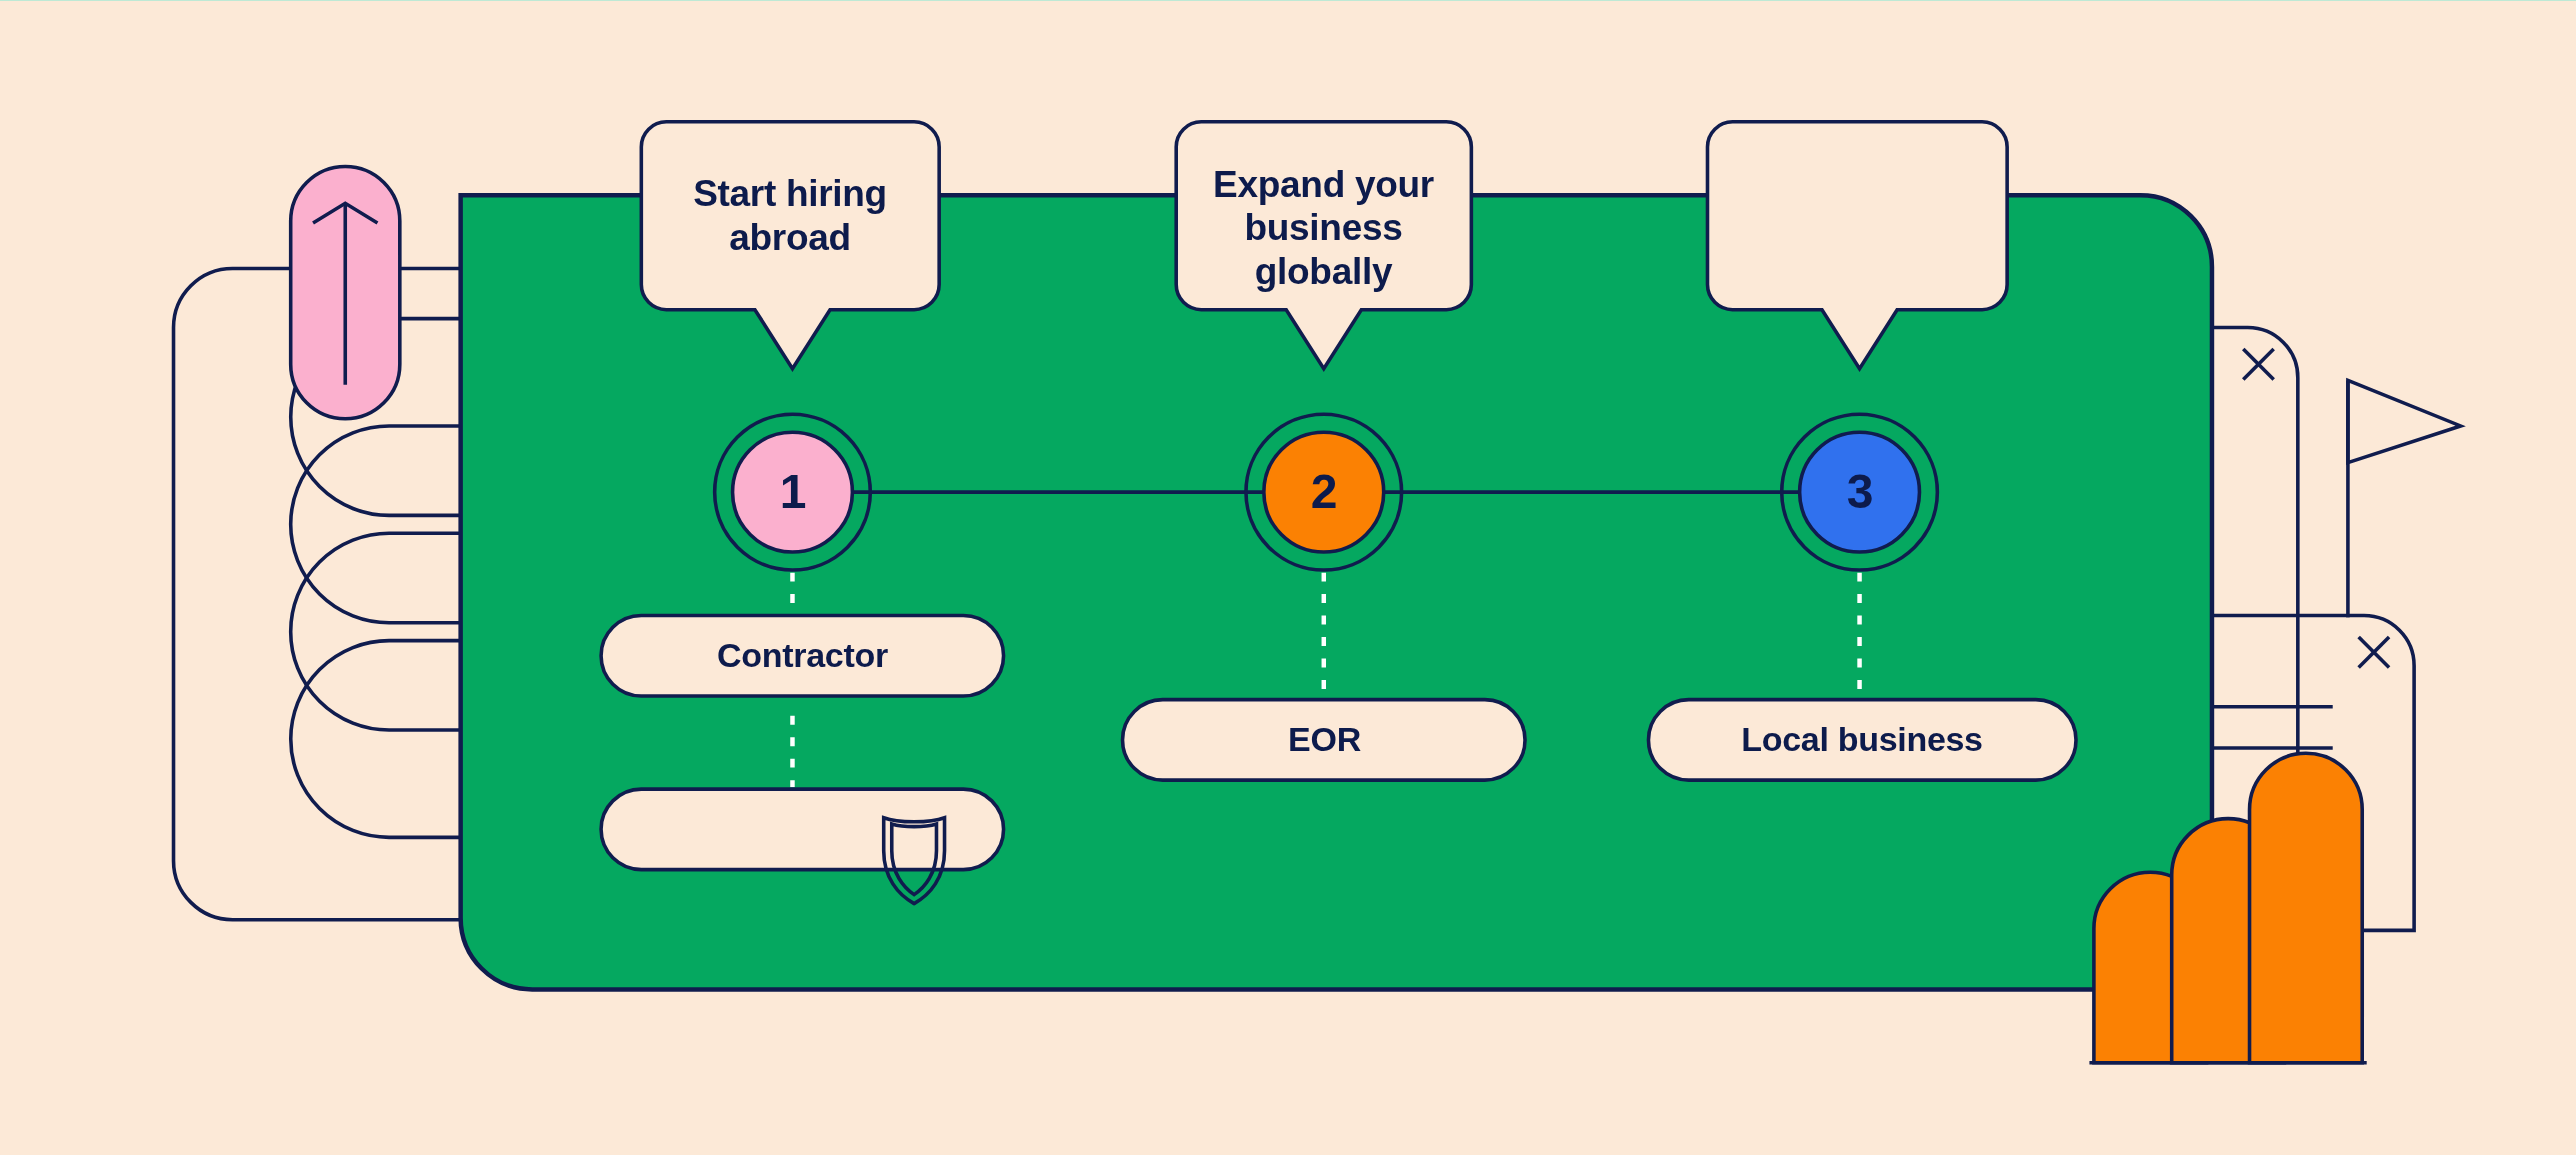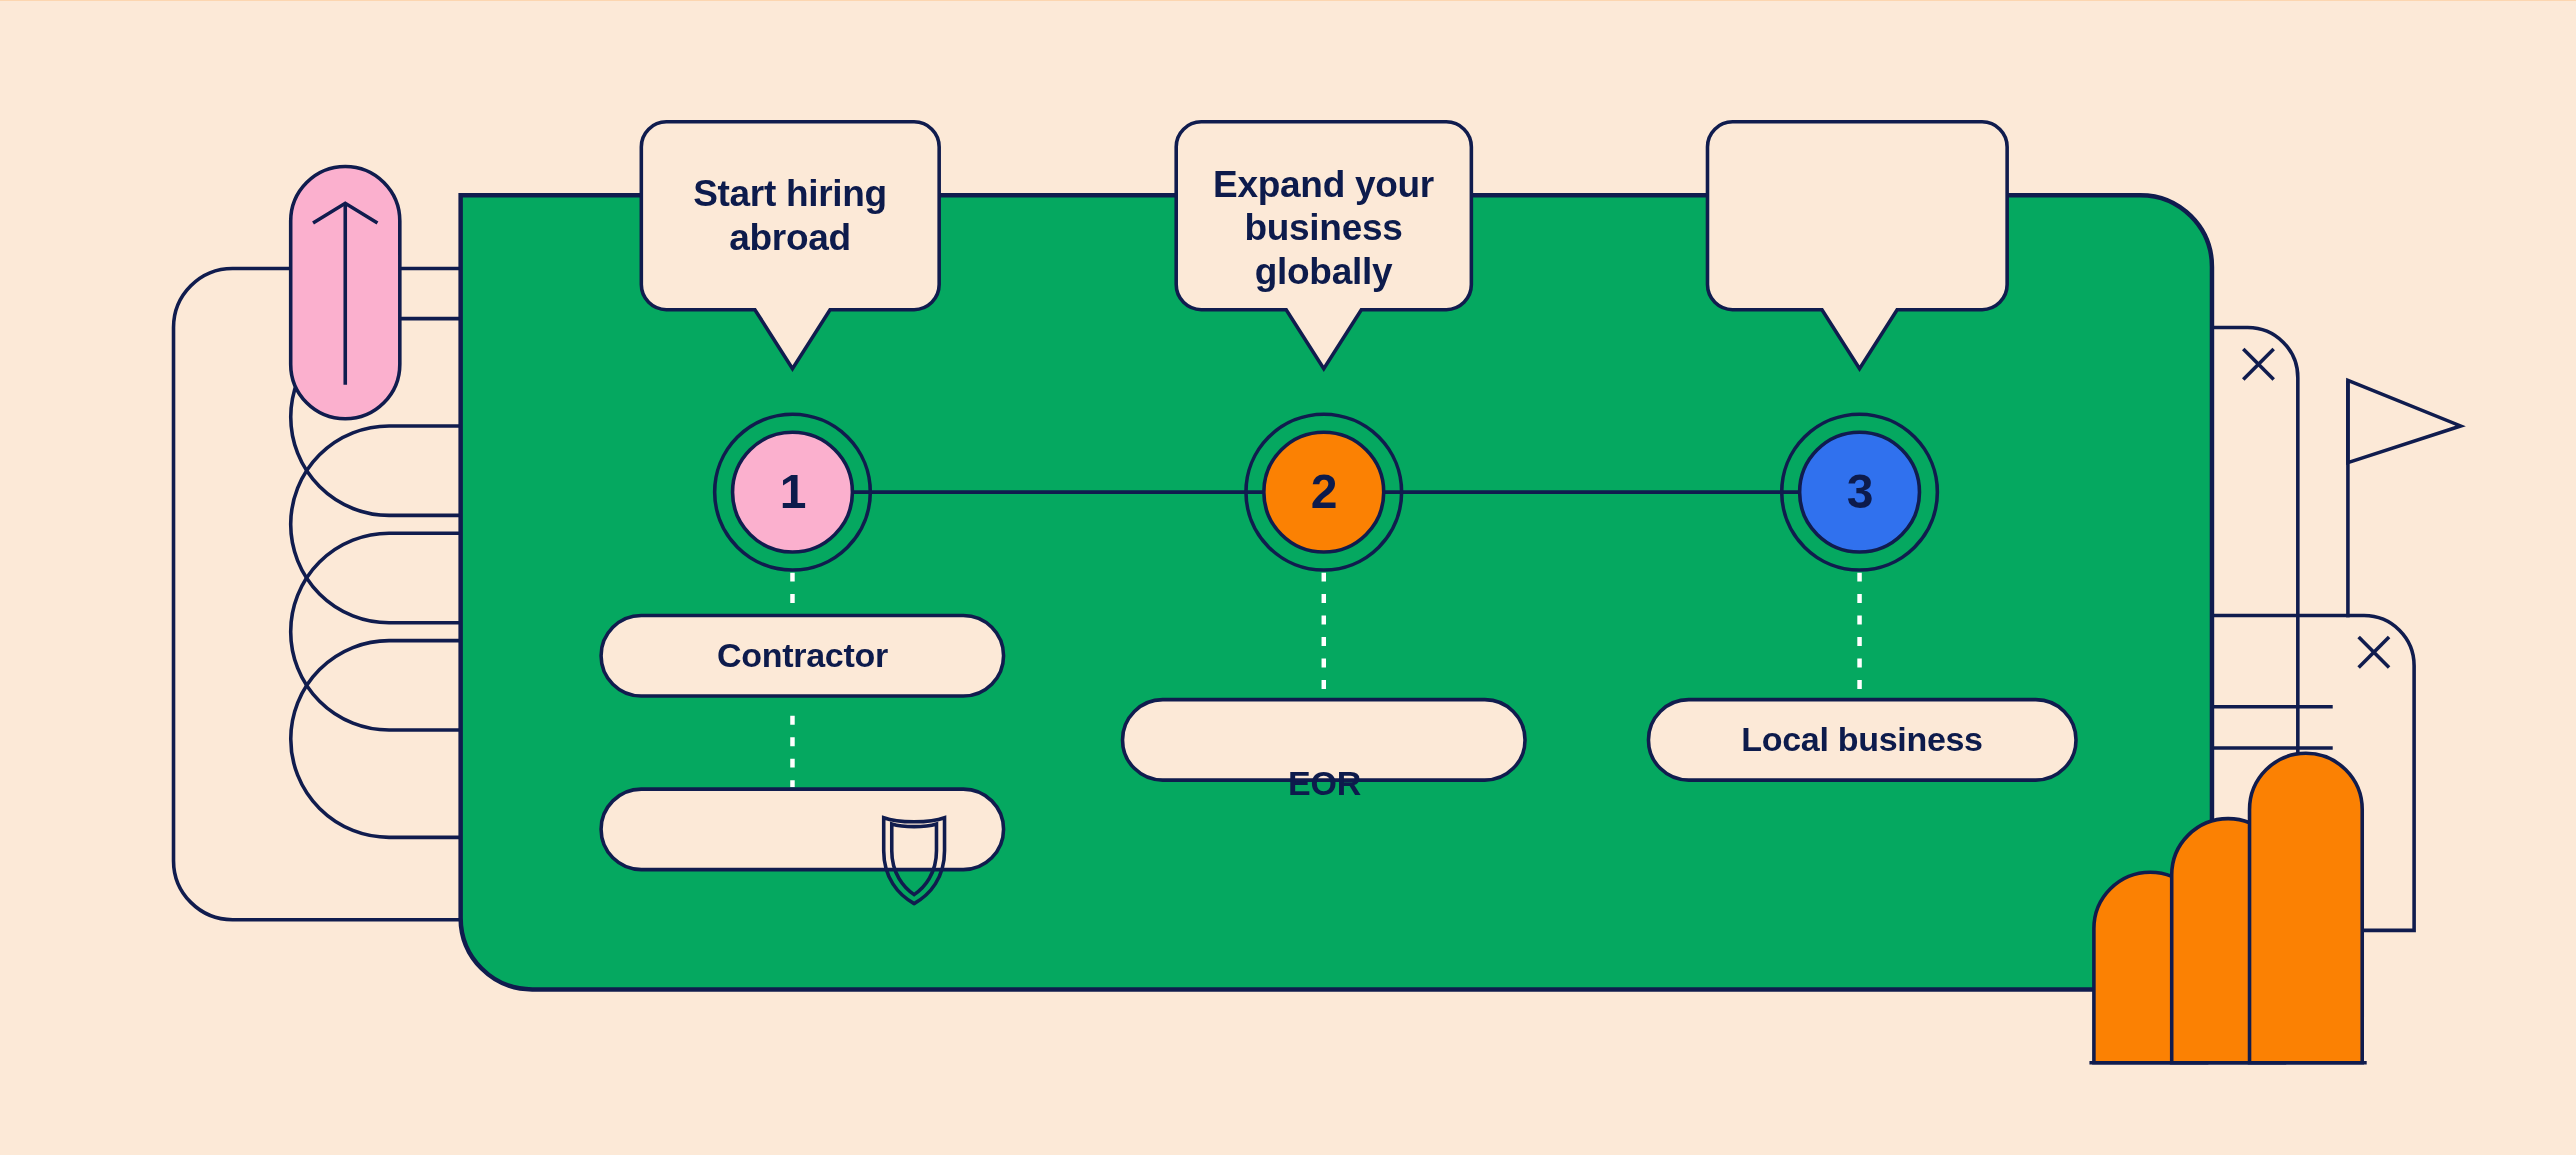--- a/index.html
+++ b/index.html
@@ -10,21 +10,21 @@
   body {
     width: 2576px;
     height: 1156px;
     overflow: hidden;
     font-family: "Liberation Sans", sans-serif;
   }
   #stage {
     position: relative;
     width: 2576px;
     height: 996px;
-    background: #fdba74;
+    background: #5eead4;
   }
   #art {
     position: absolute;
     left: 0; top: 0;
     width: 2576px;
     height: 1156px;
   }
   .txt {
     position: absolute;
     color: #0D1B4C;
@@ -205,17 +205,17 @@
 abroad</div>
   <div class="txt bubble-txt" style="left:1176px; top:134px; width:295px; height:188px;">Expand your
 business
 globally</div>
 
   <div class="txt num-txt" style="left:733px; top:432px; width:120px; height:120px;">1</div>
   <div class="txt num-txt" style="left:1264px; top:432px; width:120px; height:120px;">2</div>
   <div class="txt num-txt" style="left:1800px; top:432px; width:120px; height:120px;">3</div>
 
   <div class="txt pill-txt" style="left:601px; top:615px; width:403px; height:81px;">Contractor</div>
-  <div class="txt pill-txt" style="left:1123px; top:699px; width:403px; height:81px;margin-top:44px;">EOR</div>
+  <div class="txt pill-txt" style="left:1123px; top:699px; width:403px; height:81px;">EOR</div>
   <div class="txt pill-txt" style="left:1648px; top:699px; width:428px; height:81px;">Local business</div>
 
 </div>
 
 
 </body></html>

